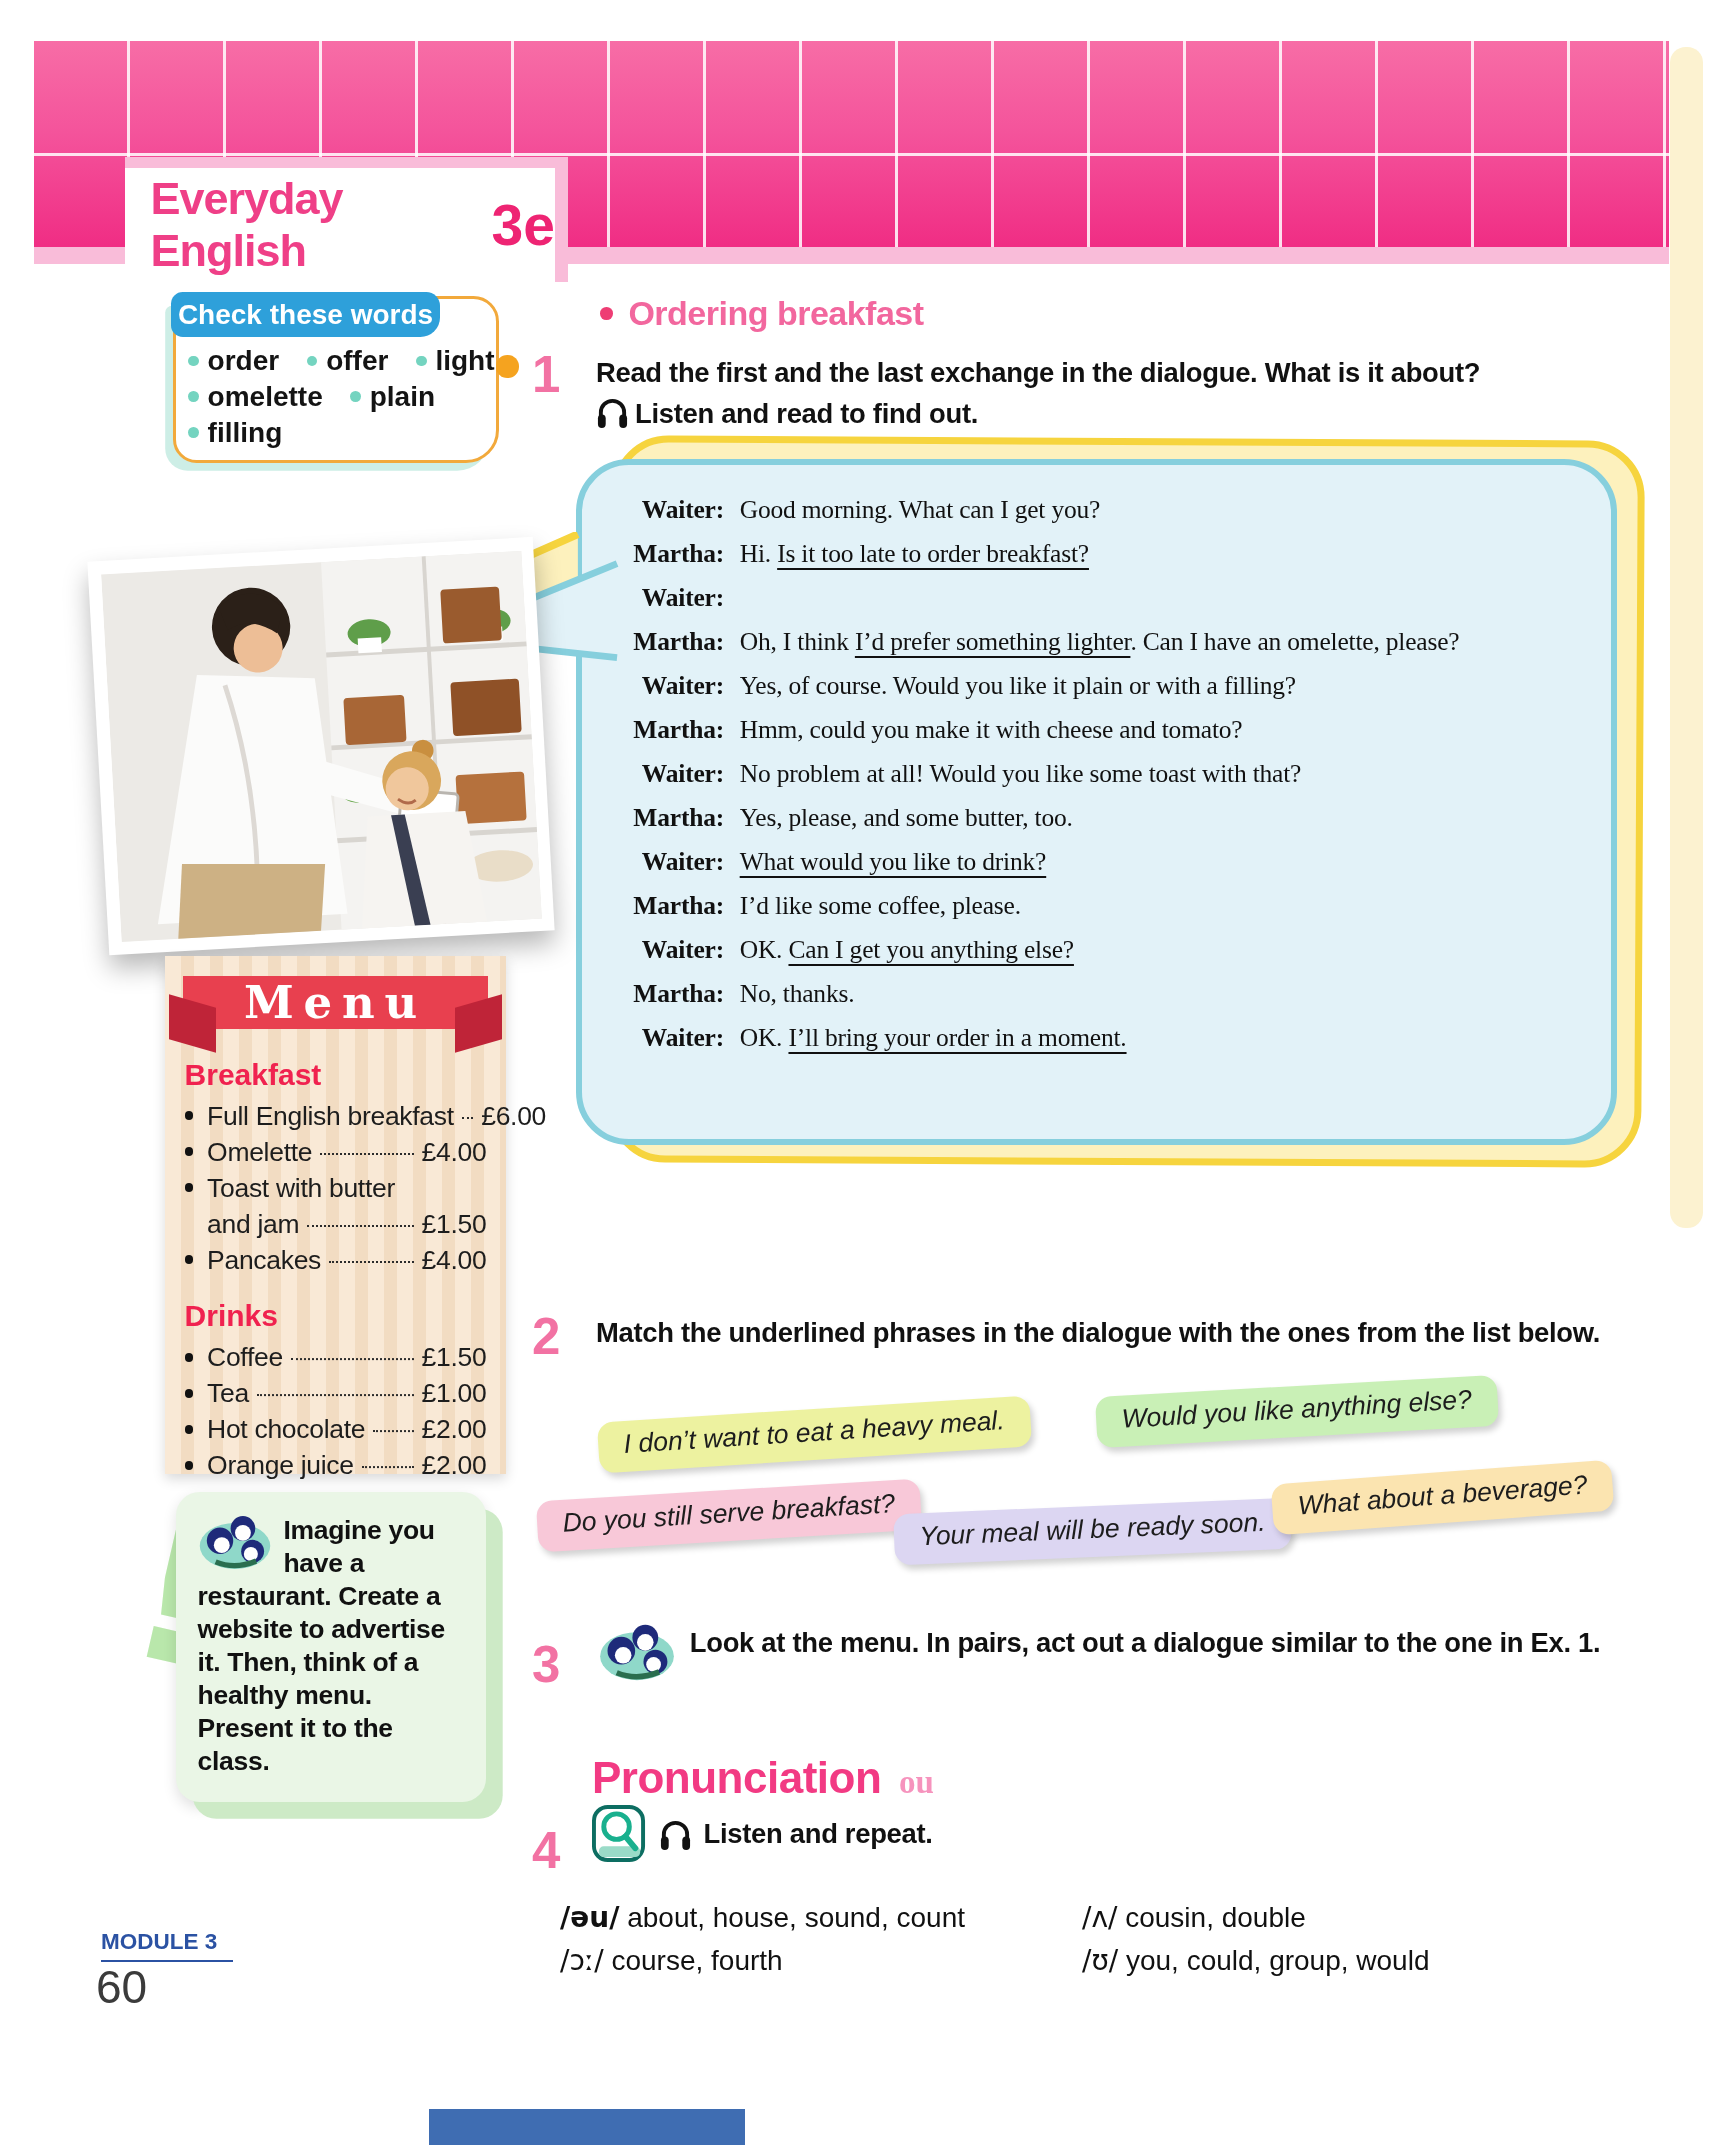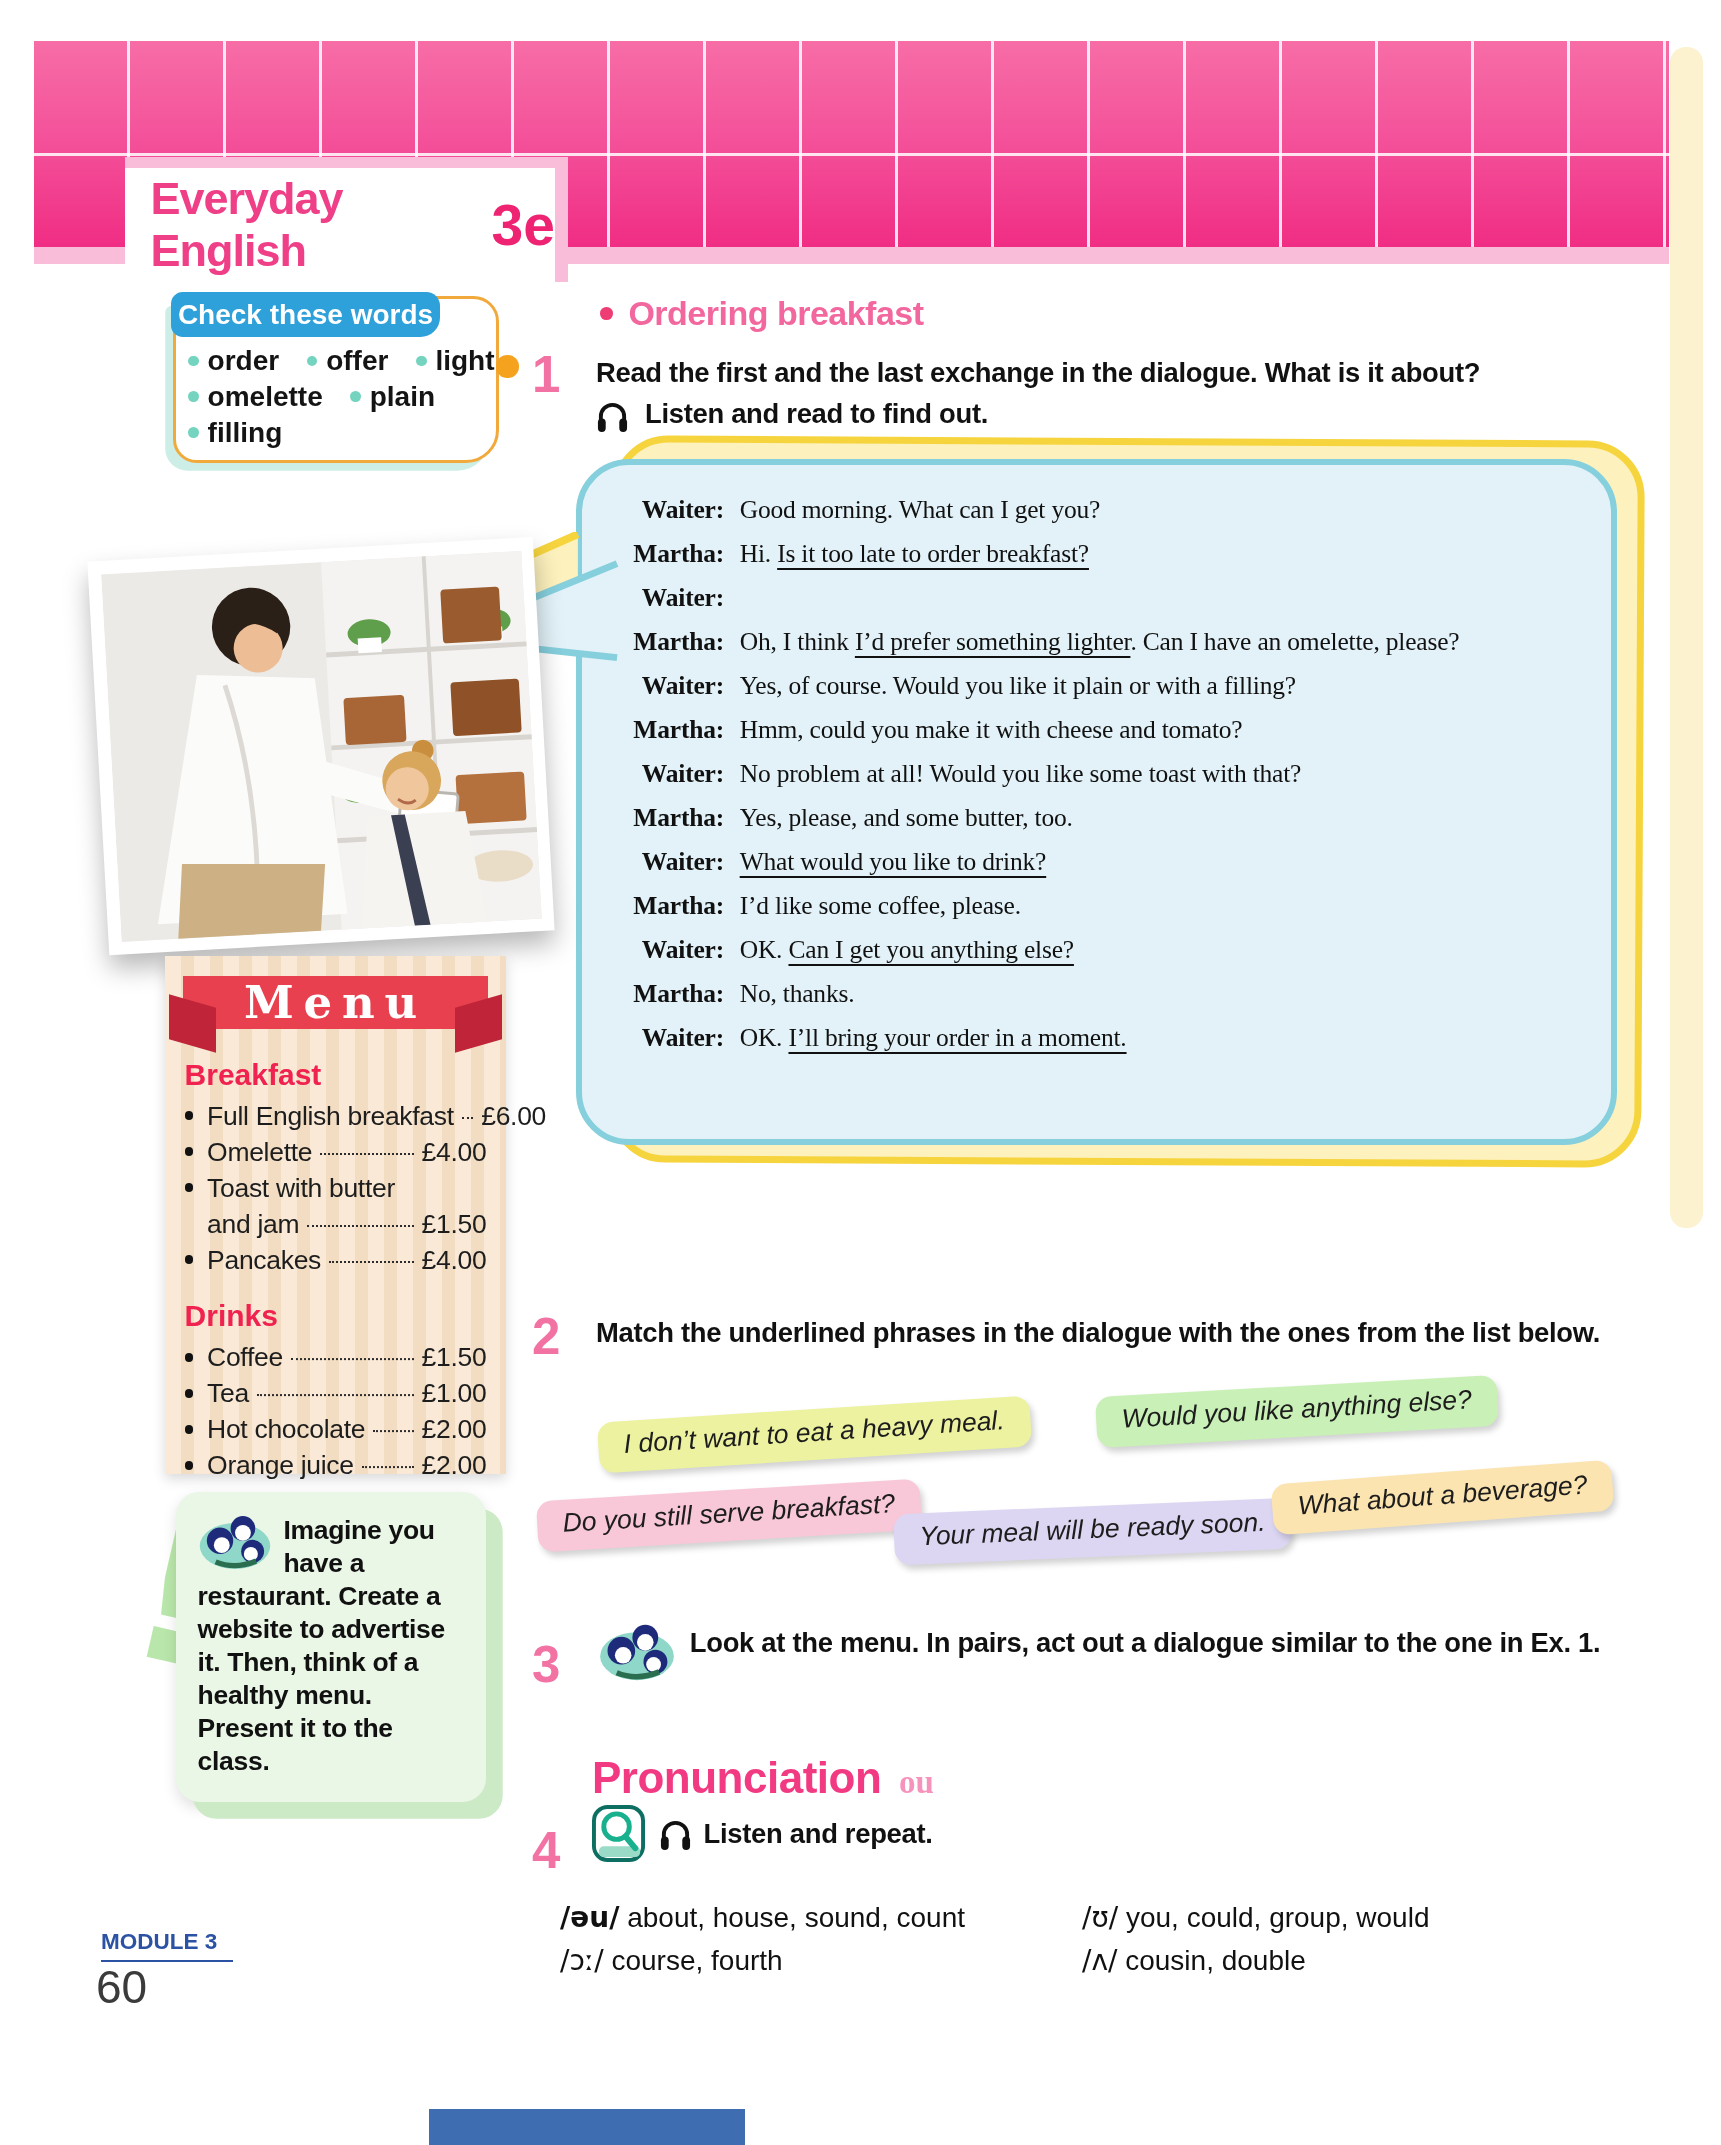--- a/index.html
+++ b/index.html
@@ -34,21 +34,21 @@
   .tbullet{width:10.8px;height:10.8px;border-radius:50%;background:#74d4c0;flex:none;}
   .orange-dot{position:absolute;left:496px;top:355px;width:22.5px;height:22.5px;border-radius:50%;background:#f5a31f;}
 
   
   .sec-head{position:absolute;left:600px;top:294px;display:flex;align-items:center;gap:15.7px;}
   .sec-bullet{width:12.7px;height:12.7px;border-radius:50%;background:#ee3d74;}
   .sec-title{font-size:34px;font-weight:800;color:#f2679e;letter-spacing:-0.5px;}
   .exnum{position:absolute;font-size:51px;font-weight:800;color:#f272a3;line-height:1;}
   .instr{font-size:27.4px;font-weight:700;color:#111;letter-spacing:-0.3px;line-height:39px;}
   #ex1-l1{position:absolute;left:596px;top:353px;white-space:nowrap;}
-  #ex1-l2{position:absolute;left:596px;top:394px;display:flex;align-items:flex-end;gap:16px;}
+  #ex1-l2{position:absolute;left:596px;top:394px;display:flex;align-items:flex-start;gap:6px;}
   #ex2-text{position:absolute;left:596px;top:1313px;width:1059px;}
   #ex3-text{position:absolute;left:596px;top:1623px;width:1039px;}
   .icon-float{float:left;margin:0 11.8px 3.9px 0;}
 
   
   .bubble-yellow{position:absolute;left:610px;top:438px;width:1033px;height:727px;
                  border-radius:57px;background:#fdf1bd;border:7.8px solid #f6d43e;box-sizing:border-box;
                  transform:rotate(.3deg);}
   .bubble-blue{position:absolute;left:576px;top:459px;width:1041px;height:686px;
                border-radius:53px;background:#e2f2f8;border:6.9px solid #86cfdd;box-sizing:border-box;}
@@ -408,22 +408,22 @@
       <rect x="2" y="21" width="8" height="14" rx="4" fill="#111"></rect>
       <rect x="24" y="21" width="8" height="14" rx="4" fill="#111"></rect>
     </svg>
     <span class="instr">Listen and repeat.</span>
   </div>
   <div class="pron-col" id="pron-col-1">
       <div class="pron-row"><span class="ipa ipa-b">/əu/</span><span> about, house, sound, count</span></div>
       <div class="pron-row"><span class="ipa">/ɔː/</span><span> course, fourth</span></div>
     </div>
   <div class="pron-col" id="pron-col-2">
+      <div class="pron-row"><span class="ipa">/ʌ/</span><span> cousin, double</span></div>
       <div class="pron-row"><span class="ipa">/ʊ/</span><span> you, could, group, would</span></div>
-      <div class="pron-row"><span class="ipa">/ʌ/</span><span> cousin, double</span></div>
     </div>
 
   <div class="module">MODULE 3</div>
   <div class="pageno">60</div>
   <div class="bottom-tab"></div>
 
 </div>
 
 
 </body></html>

